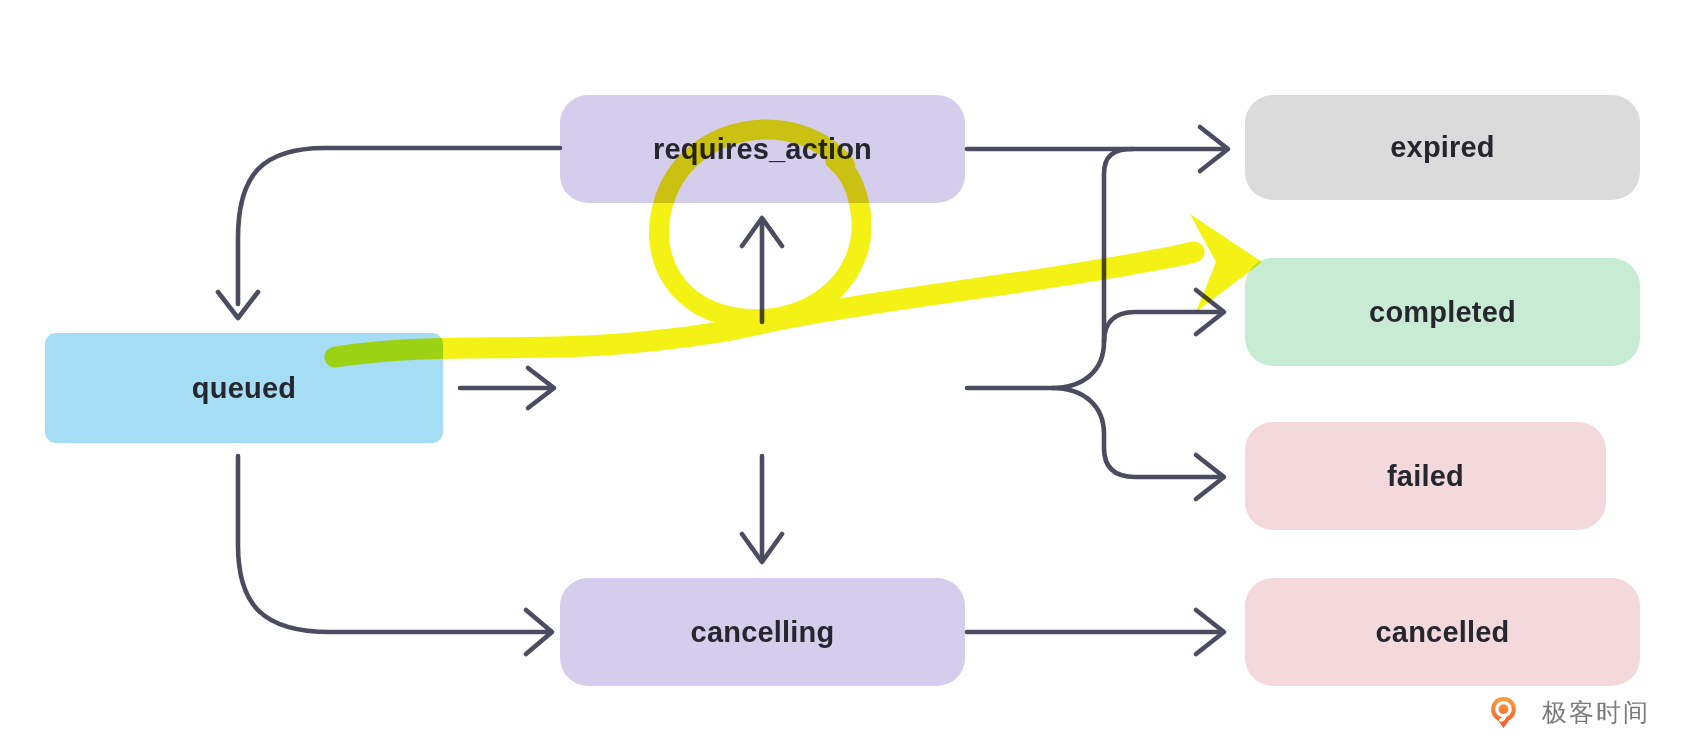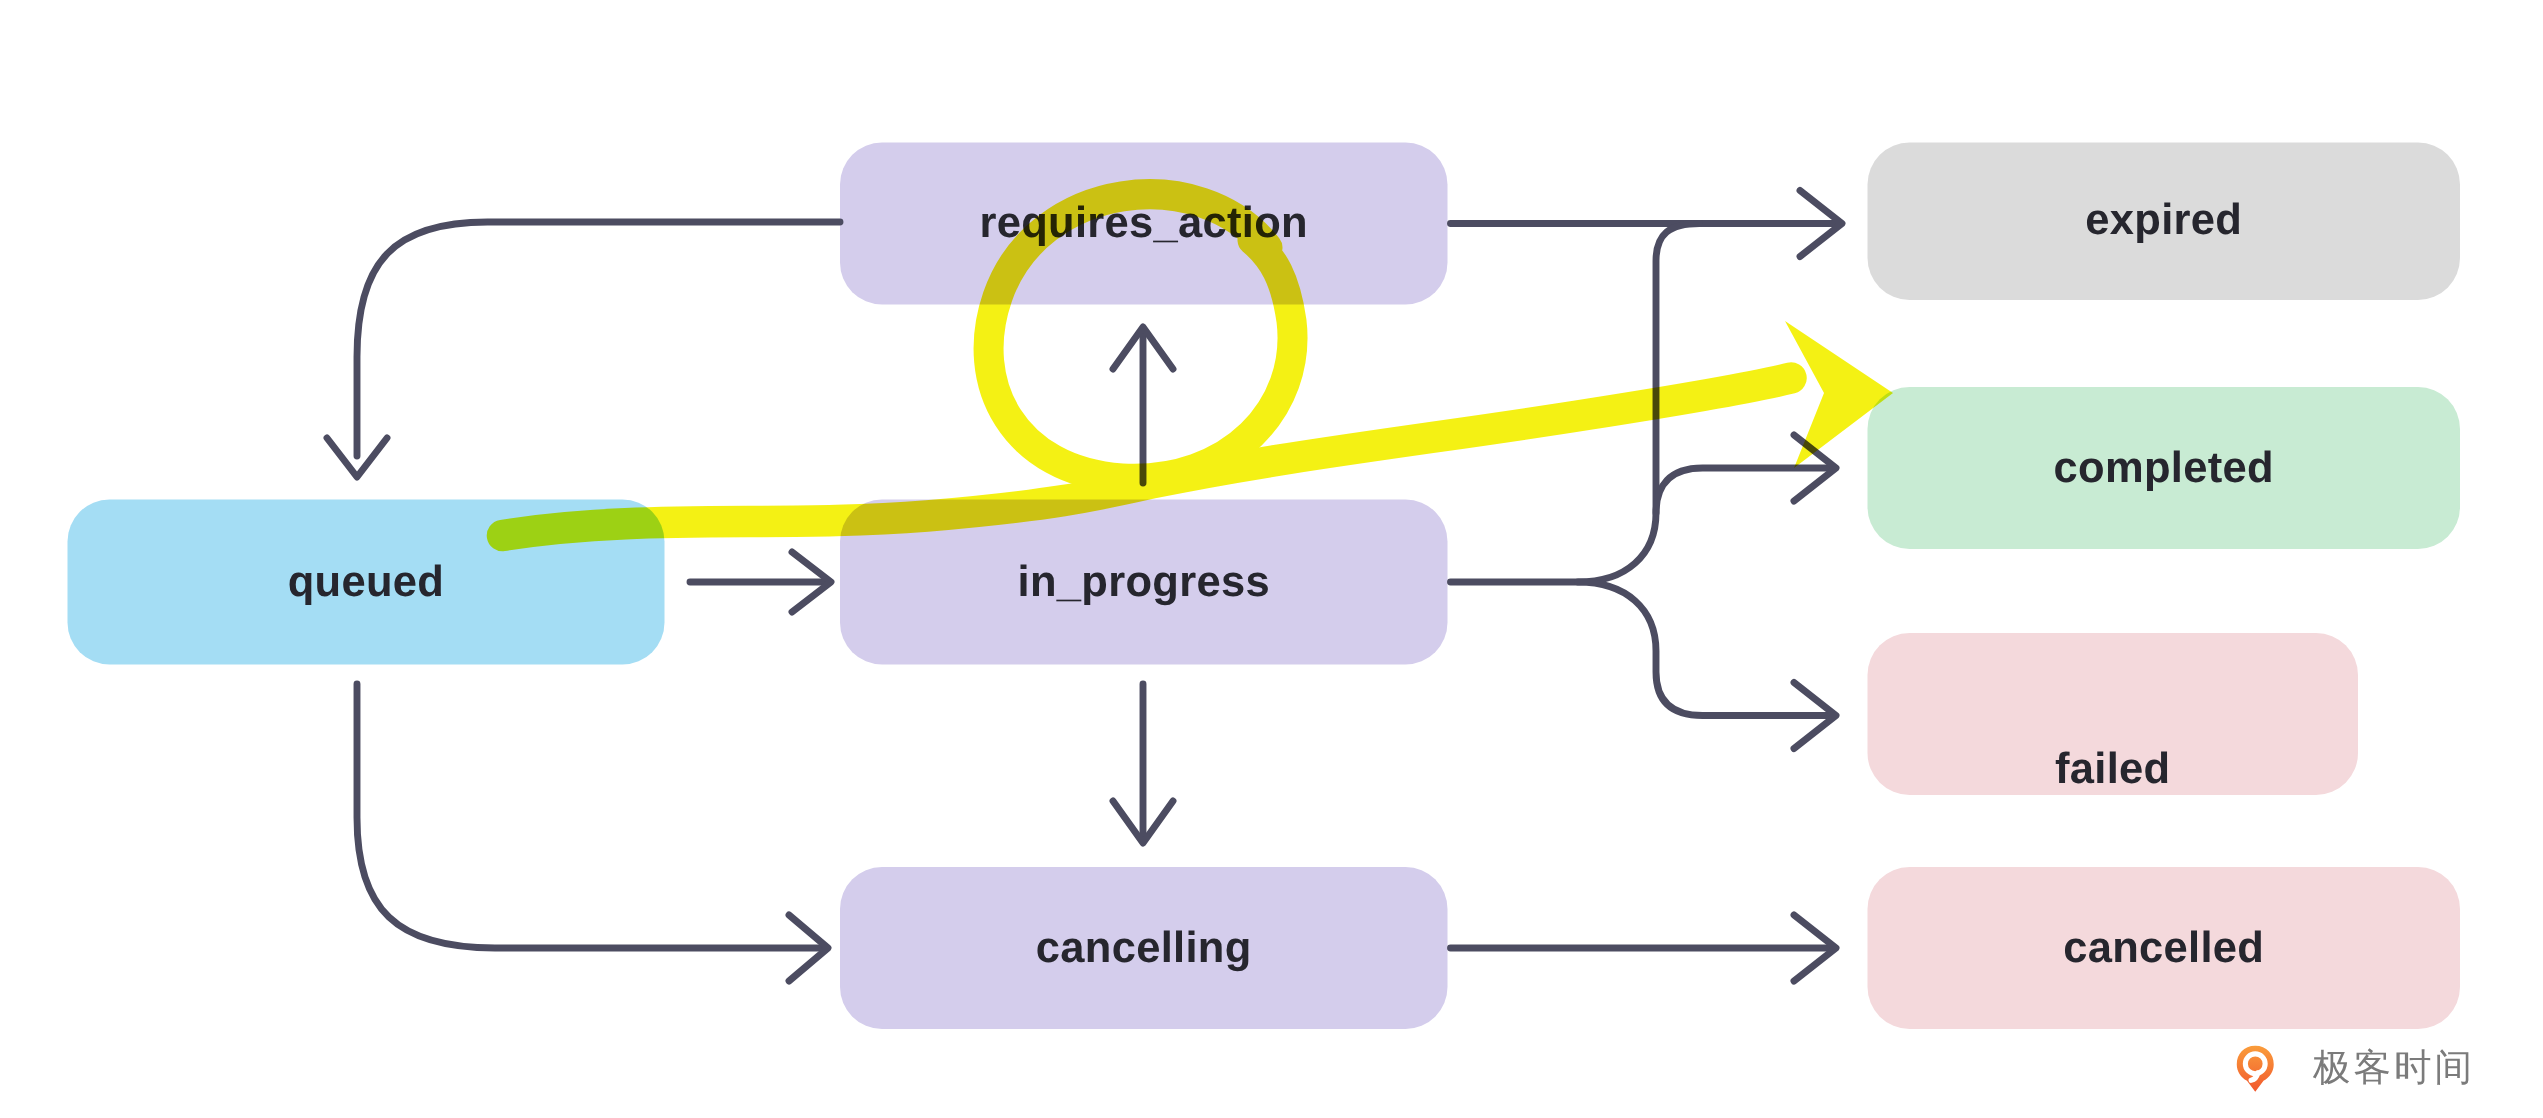--- a/index.html
+++ b/index.html
@@ -18,43 +18,40 @@
   svg.highlight{z-index:4;mix-blend-mode:multiply;opacity:.92;}
   .watermark{
     position:absolute;left:1490px;top:696px;display:flex;align-items:center;gap:25px;z-index:5;
   }
   .watermark .wm-text{
     font-size:25px;color:#7b7b7b;font-weight:500;letter-spacing:2px;line-height:1;
   }
   
   .n-requires_action{left:560px;top:95px;width:405px;height:108px;}
   .n-expired        {left:1245px;top:95px;width:395px;height:105px;}
-  .n-queued         {left:45px;top:333px;width:398px;height:110px;}
+  .n-queued         {left:45px;top:333px;width:398px;height:110px;border-radius:11px;}
   .n-in_progress    {left:560px;top:333px;width:405px;height:110px;}
   .n-completed      {left:1245px;top:258px;width:395px;height:108px;}
-  .n-failed         {left:1245px;top:422px;width:327px;height:108px;align-items:flex-end;}
+  .n-failed         {left:1245px;top:422px;width:361px;height:108px;}
   .n-cancelling     {left:560px;top:578px;width:405px;height:108px;}
   .n-cancelled      {left:1245px;top:578px;width:395px;height:108px;}
 </style>
 </head>
 <body>
 
 <div class="canvas" style="background: rgb(255, 255, 255);">
 
   <div class="node n-requires_action" style="background: rgb(212, 205, 236);">
     <span>requires_action</span>
   </div>
   <div class="node n-expired" style="background: rgb(219, 219, 219);">
     <span>expired</span>
   </div>
   <div class="node n-queued" style="background: rgb(164, 221, 244);">
     <span>queued</span>
-  </div>
-  <div class="node n-in_progress" style="background: rgb(212, 205, 236);">
-    <span>in_progress</span>
   </div>
   <div class="node n-completed" style="background: rgb(200, 235, 211); justify-content: center;">
     <span>completed</span>
   </div>
   <div class="node n-failed" style="background: rgb(244, 217, 220);">
     <span>failed</span>
   </div>
   <div class="node n-cancelling" style="background: rgb(212, 205, 236);">
     <span>cancelling</span>
   </div>

